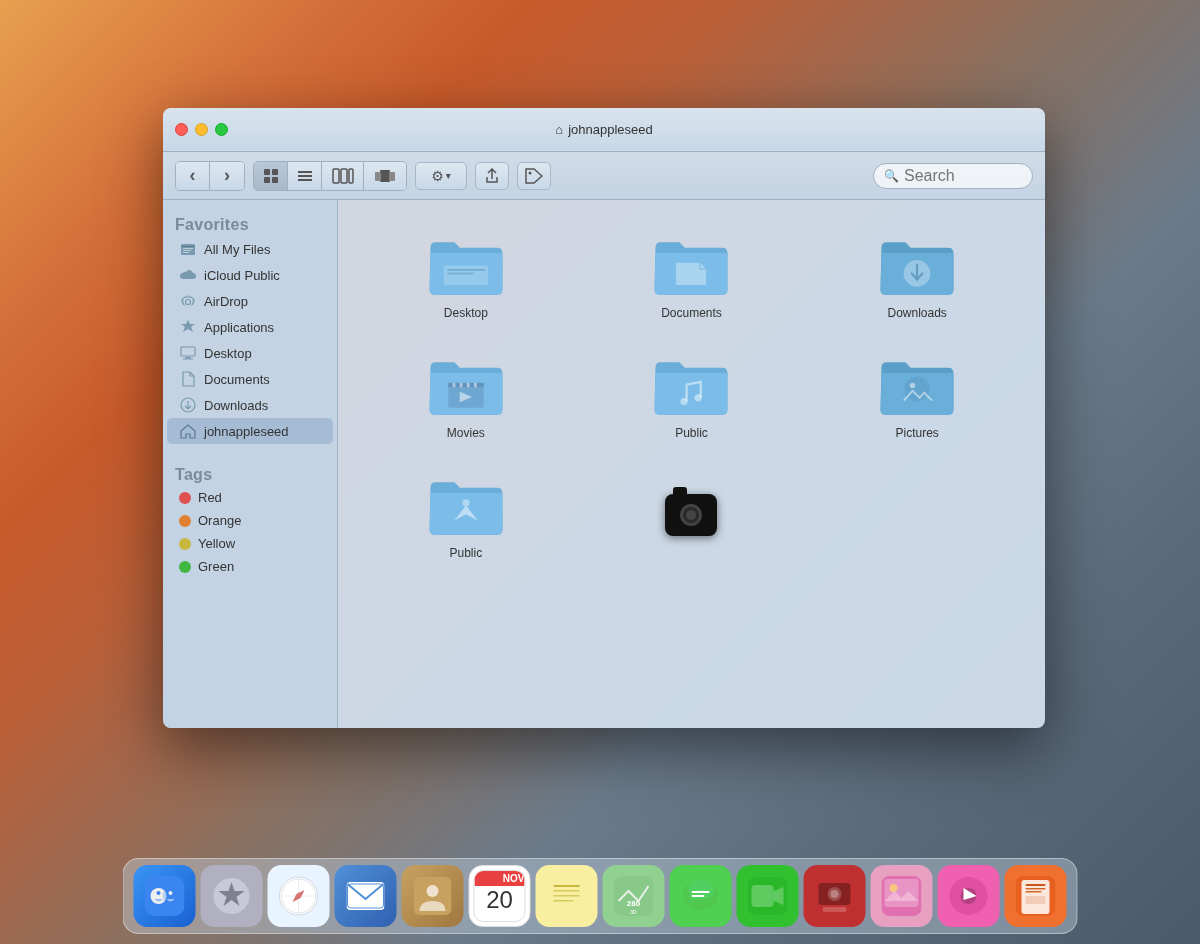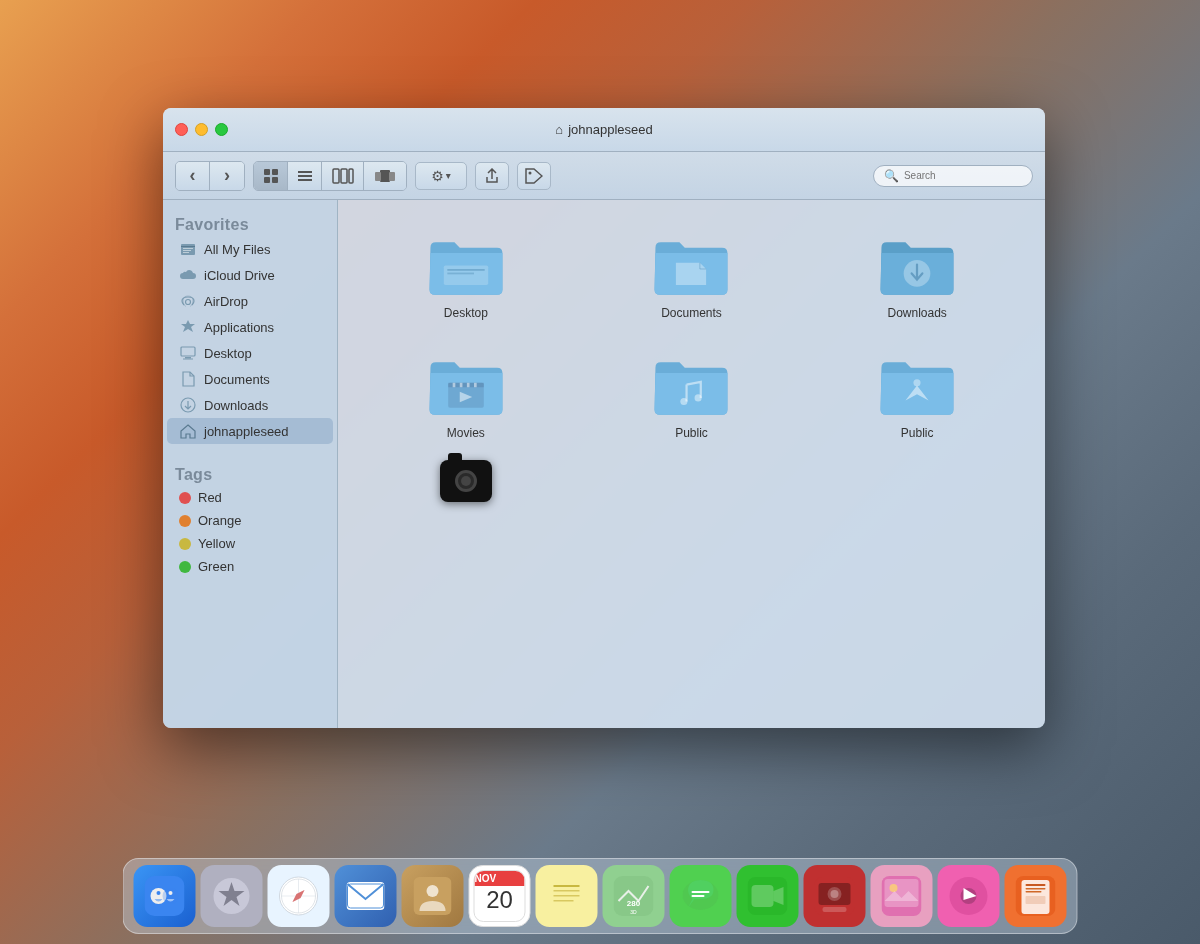--- a/index.html
+++ b/index.html
@@ -144,21 +144,21 @@
       border-radius: 14px;
       padding: 3px 10px;
       gap: 5px;
       width: 160px;
     }
 
     .search-box input {
       border: none;
       background: transparent;
       outline: none;
-      font-size: 10px;
+      font-size: 16px;
       color: #555;
       width: 120px;
     }
 
     
     .content-area {
       display: flex;
       flex: 1;
       overflow: hidden;
     }
@@ -394,21 +394,21 @@
         </div>
         <span>All My Files</span>
       </div>
 
       <div class="sidebar-item">
         <div class="sidebar-icon">
           <svg width="18" height="12" viewBox="0 0 18 12">
             <path d="M14 10 Q17 10 17 7 Q17 4 14 4 Q13 1 10 1 Q8 1 7 3 Q5 2 4 4 Q1 4 1 7 Q1 10 4 10 Z" fill="#7a9ab0"></path>
           </svg>
         </div>
-        <span>iCloud Drive</span>
+        <span>iCloud Public</span>
       </div>
 
       <div class="sidebar-item">
         <div class="sidebar-icon">
           <svg width="16" height="16" viewBox="0 0 16 16">
             <circle cx="8" cy="9" r="2.5" fill="none" stroke="#7a9ab0" stroke-width="1.2"></circle>
             <path d="M4 12 Q2 10 2 8 Q2 4 8 4 Q14 4 14 8 Q14 10 12 12" fill="none" stroke="#7a9ab0" stroke-width="1.2"></path>
             <path d="M5.5 13.5 Q3 11 3 8 Q3 3 8 3 Q13 3 13 8 Q13 11 10.5 13.5" fill="none" stroke="#7a9ab0" stroke-width="1" opacity="0.5"></path>
           </svg>
         </div>
@@ -548,20 +548,32 @@
             <path d="M5 18 Q5 12 11 12 L32 12 L38 18 L80 18 Q86 18 86 24 L86 65 Q86 71 80 71 L10 71 Q4 71 4 65 Z" fill="#6aadd8"></path>
             <path d="M5 24 L86 24 L86 65 Q86 71 80 71 L10 71 Q4 71 4 65 Z" fill="#7bbde8"></path>
             <path d="M40 37 L40 56 M40 37 L56 34 L56 52" stroke="rgba(255,255,255,0.5)" stroke-width="2.5" fill="none"></path>
             <circle cx="37" cy="56" r="4" fill="rgba(255,255,255,0.45)"></circle>
             <circle cx="53" cy="52" r="4" fill="rgba(255,255,255,0.45)"></circle>
           </svg>
         </div>
         <span class="file-label">Public</span>
       </div>
 
+      <div class="file-item">
+        <div class="folder-icon">
+          <svg viewBox="0 0 90 75" xmlns="http://www.w3.org/2000/svg">
+            <path d="M5 18 Q5 12 11 12 L32 12 L38 18 L80 18 Q86 18 86 24 L86 65 Q86 71 80 71 L10 71 Q4 71 4 65 Z" fill="#5a9fc8"></path>
+            <path d="M5 24 L86 24 L86 65 Q86 71 80 71 L10 71 Q4 71 4 65 Z" fill="#6aafda"></path>
+            <circle cx="45" cy="42" r="14" fill="rgba(80,140,180,0.3)"></circle>
+            <circle cx="40" cy="38" r="3" fill="rgba(255,255,255,0.5)"></circle>
+            <path d="M30 55 L40 44 L48 52 L53 46 L62 55" fill="none" stroke="rgba(255,255,255,0.5)" stroke-width="2"></path>
+          </svg>
+        </div>
+        <span class="file-label">Pictures</span>
+      </div>
 
       <div class="file-item">
         <div class="folder-icon">
           <svg viewBox="0 0 90 75" xmlns="http://www.w3.org/2000/svg">
             <path d="M5 18 Q5 12 11 12 L32 12 L38 18 L80 18 Q86 18 86 24 L86 65 Q86 71 80 71 L10 71 Q4 71 4 65 Z" fill="#6aadd8"></path>
             <path d="M5 24 L86 24 L86 65 Q86 71 80 71 L10 71 Q4 71 4 65 Z" fill="#7bbde8"></path>
             <path d="M45 38 L58 55 L45 48 L32 55 Z" fill="rgba(255,255,255,0.5)"></path>
             <circle cx="45" cy="35" r="4" fill="rgba(255,255,255,0.4)"></circle>
           </svg>
         </div>
@@ -633,21 +645,21 @@
   <div class="dock-item" style="background: linear-gradient(135deg, #c8a060, #a07840);">
     <svg width="38" height="38" viewBox="0 0 38 38">
       <rect width="38" height="38" rx="6" fill="#c8a060"></rect>
       <circle cx="19" cy="14" r="6" fill="rgba(255,255,255,0.7)"></circle>
       <path d="M6 34 Q6 24 19 24 Q32 24 32 34" fill="rgba(255,255,255,0.6)"></path>
     </svg>
   </div>
 
   <div class="dock-item" style="background: white; border: 1px solid #ddd;">
     <div style="display:flex; flex-direction:column; align-items:center; width:52px; height:52px; border-radius:10px; overflow:hidden; background:white; border:1px solid #ddd;">
-      <div style="width:100%; background:#e84040; color:white; font-size:10px; text-align:left; font-weight:bold; padding:2px 0;">NOV</div>
+      <div style="width:100%; background:#e84040; color:white; font-size:10px; text-align:right; font-weight:bold; padding:2px 0;">NOV</div>
       <div style="font-size:24px; font-weight:300; color:#333; line-height:1.2;">20</div>
     </div>
   </div>
 
   <div class="dock-item" style="background: #f8f0a0;">
     <svg width="38" height="38" viewBox="0 0 38 38">
       <rect width="38" height="38" rx="6" fill="#f8f0a0"></rect>
       <rect x="6" y="8" width="26" height="2" fill="#c8b840"></rect>
       <rect x="6" y="13" width="26" height="1.5" fill="#d8c860"></rect>
       <rect x="6" y="18" width="26" height="1.5" fill="#d8c860"></rect>

